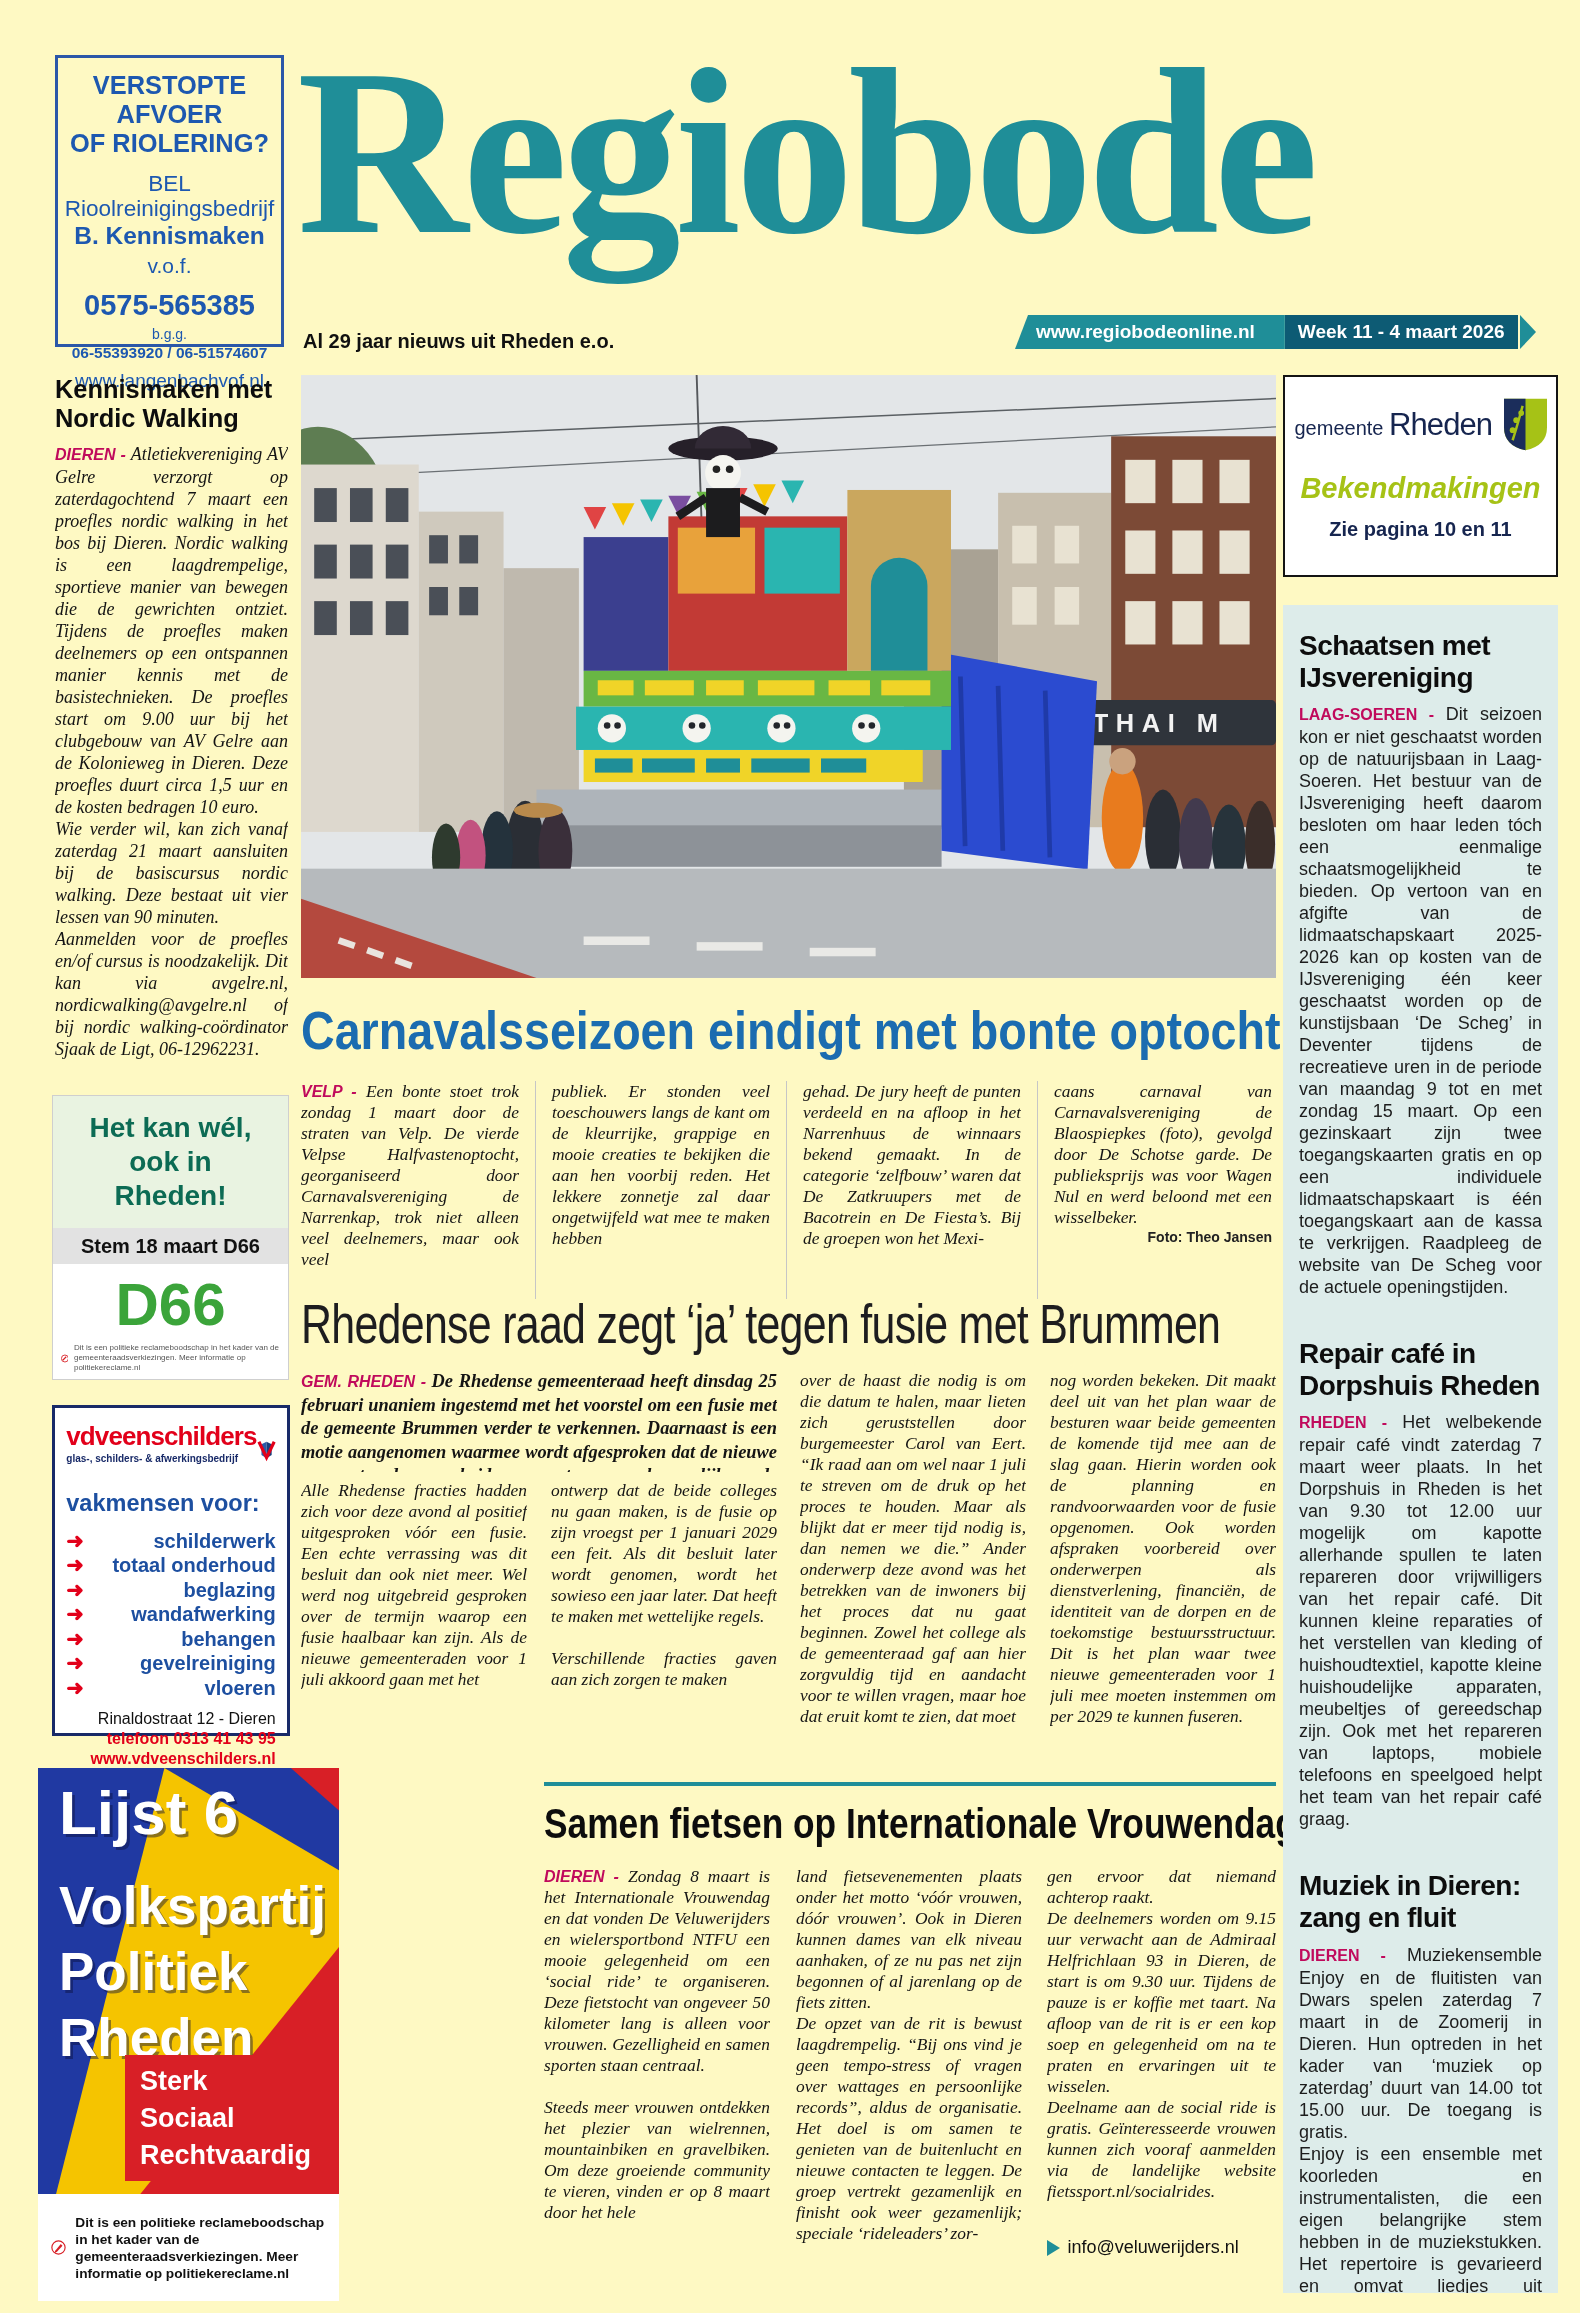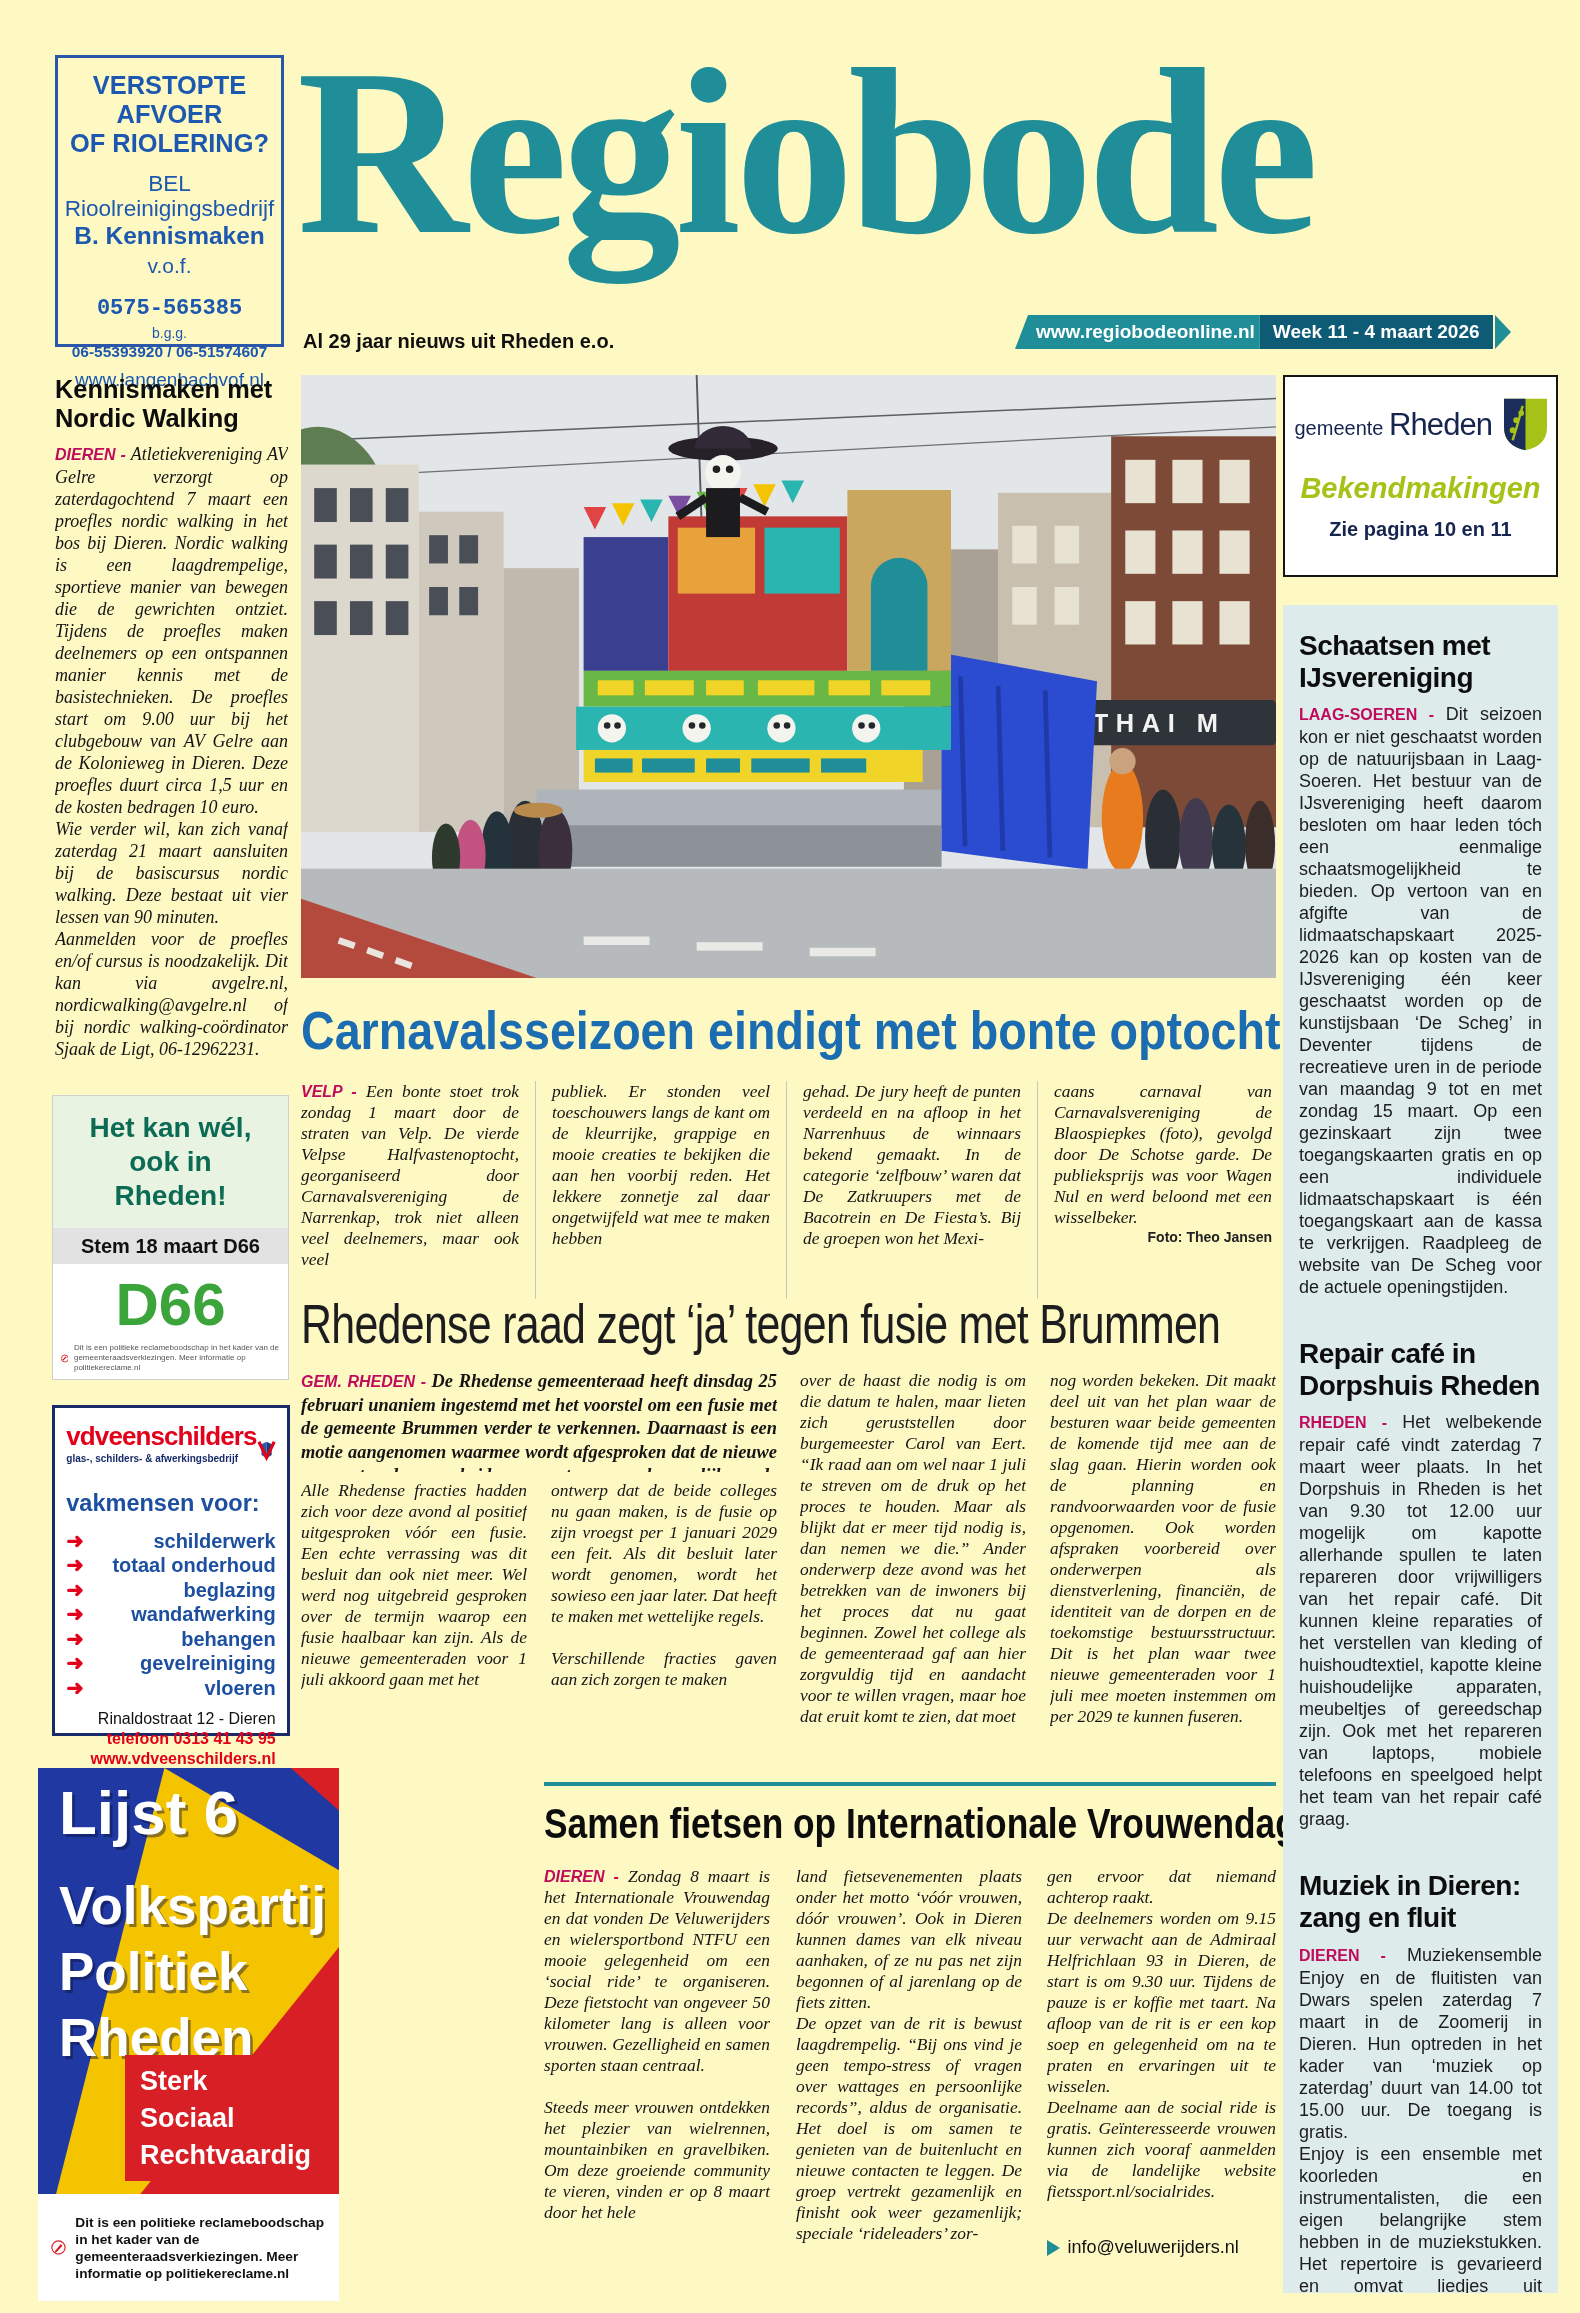--- a/index.html
+++ b/index.html
@@ -6,31 +6,31 @@
   #page{position:relative;width:1580px;height:2314px;background:#fef9c3;overflow:hidden;
         font-family:"Liberation Sans",sans-serif;color:#111;}
   .abs{position:absolute;}
   .prelines{white-space:pre-line;}
   
   .masthead{font-family:"Liberation Serif",serif;font-weight:bold;color:#1f8e98;
             font-size:237px;line-height:1;letter-spacing:-5.6px;}
   .tagline{font-weight:bold;font-size:20px;color:#101010;}
   .banner{display:flex;align-items:stretch;height:34px;}
   .banner .seg{display:flex;align-items:center;color:#fff;font-weight:bold;font-size:19px;}
-  .seg1{background:#1f8e98;padding:0 5px 0 21px;clip-path:polygon(13px 0,100% 0,100% 100%,0 100%);}
+  .seg1{background:#1f8e98;padding:0 30px 0 21px;clip-path:polygon(13px 0,100% 0,100% 100%,0 100%);}
   .seg2{background:#0d5b74;padding:0 13px;}
   .b-arrow{width:0;height:0;border-top:17px solid transparent;border-bottom:17px solid transparent;
            border-left:16px solid #1f8e98;margin-left:2.8px;}
   
   .adriool{border:3.8px solid #2b57a8;color:#1d58b0;text-align:center;padding:13px 3.8px;box-sizing:border-box;}
   .adriool .l1{font-size:25.4px;font-weight:bold;line-height:29px;}
   .adriool .l3{font-size:22.6px;margin-top:13px;line-height:25.4px;}
   .adriool .l5{font-size:24.5px;font-weight:bold;line-height:28px;}
   .adriool .vof{font-weight:normal;font-size:21px;}
-  .adriool .phone{font-size:22px;font-weight:bold;margin-top:16px;font-family:Liberation Mono, monospace;}
+  .adriool .phone{font-size:29px;font-weight:bold;margin-top:9px;}
   .adriool .bgg{font-size:14px;margin-top:3.8px;}
   .adriool .mob{font-size:15.5px;font-weight:bold;margin-top:1.9px;}
   .adriool .site{font-size:19px;margin-top:8px;}
   
   .serifbody{font-family:"Liberation Serif",serif;font-size:18px;line-height:22px;
              text-align:justify;color:#141414;font-style:italic;}
   .s18{font-size:17.4px;line-height:21px;}
   .dateline{font-family:"Liberation Sans",sans-serif;font-weight:bold;color:#c00a5c;font-size:16px;}
   .h-sans{font-weight:bold;font-size:25.4px;line-height:29px;color:#0d0d0d;}
   .headline-blue{color:#1b6cb0;font-weight:bold;font-size:53px;white-space:nowrap;

